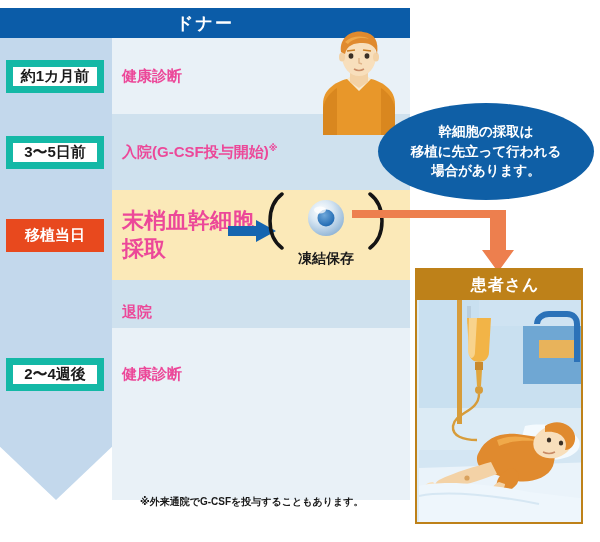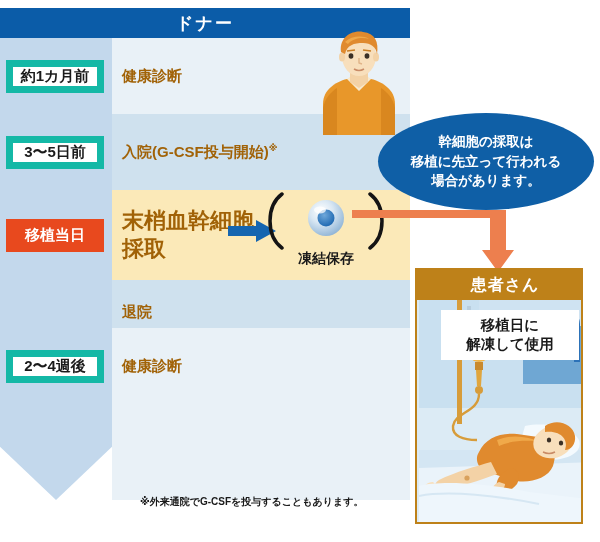--- a/index.html
+++ b/index.html
@@ -88,21 +88,21 @@
     box-sizing: border-box;
   }
   .time-chip.highlight {
     background: #E8491E;
     border-color: #E8491E;
     color: #ffffff;
   }
   .row-label {
     position: absolute;
     left: 122px;
-    color: #a16207;
+    color: #ec4899;
     font-size: 15px;
     font-weight: 600;
     line-height: 1.25;
     white-space: pre-line;
   }
   .row-label.big {
     font-size: 22px;
     font-weight: bold;
   }
   .sup-mark {
@@ -135,21 +135,21 @@
   }
   #blue-arrow {
     position: absolute;
     left: 228px; top: 220px;
     width: 48px; height: 22px;
   }
 
   
   #callout-ellipse {
     position: absolute;
-    left: 378px; top: 113px;
+    left: 378px; top: 103px;
     width: 216px; height: 97px;
     background: #0F5FA6;
     border-radius: 50%;
     display: flex;
     align-items: center;
     justify-content: center;
     text-align: center;
     color: #ffffff;
     font-size: 13.5px;
     font-weight: bold;
@@ -272,21 +272,21 @@
     <circle cx="64" cy="26" r="8.5" fill="url(#nucgrad)"></circle>
     <ellipse cx="58" cy="18" rx="6" ry="3.4" fill="#ffffff" opacity="0.75"></ellipse>
   </svg>
   <div id="cryo-caption">凍結保存</div>
 </div>
 
 <div class="row" style="top:294px;height:36px;">
   <div class="row-label">退院</div>
 </div>
 
-<div class="row" style="top:348px;height:36px;">
+<div class="row" style="top:356px;height:36px;">
   <div class="time-chip">2〜4週後</div>
   <div class="row-label">健康診断</div>
 </div>
 
 <div id="donor-illustration">
   <svg width="108" height="105" viewBox="0 0 108 105">
 
     <path d="M18,105 L18,74 C18,60 30,52 42,49 L66,49 C78,52 90,60 90,74 L90,105 Z" fill="#E8972A"></path>
     <path d="M18,105 L18,78 C20,68 26,62 32,58 L32,105 Z" fill="#D9871F"></path>
     <path d="M90,105 L90,78 C88,68 82,62 76,58 L76,105 Z" fill="#D9871F"></path>
@@ -370,17 +370,15 @@
       <path d="M92,168 C82,172 76,180 78,188 C82,194 92,192 98,184 C102,176 100,170 92,168 Z" fill="#E08A2E"></path>
       <path d="M80,182 C74,184 72,190 76,192 C82,192 86,188 86,184 Z" fill="#F3D2A6"></path>
 
       <path d="M0,186 C24,180 70,184 110,192 L176,200 L176,224 L0,224 Z" fill="#EEF6FC"></path>
       <path d="M0,196 C30,190 80,196 120,204" stroke="#D6E7F3" stroke-width="2" fill="none"></path>
 
       <path d="M118,24 C118,18 124,14 130,14 L148,14 C154,14 158,18 158,24 L158,62" stroke="#2C72B8" stroke-width="6" fill="none"></path>
     </svg>
   </div>
 
-  <div id="patient-note">移植日に
-解凍して使用</div>
 </div>
 
 <div id="footnote">※外来通院でG-CSFを投与することもあります。</div>
 
 </body></html>

